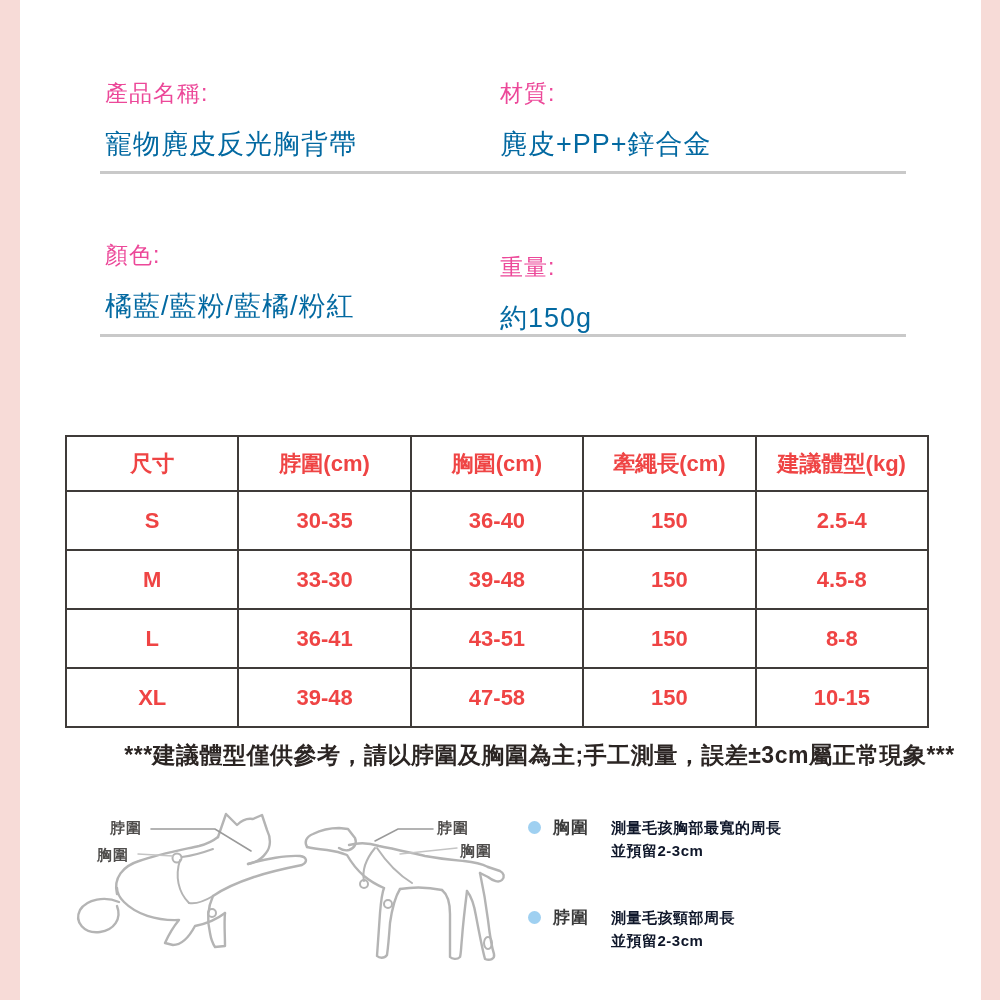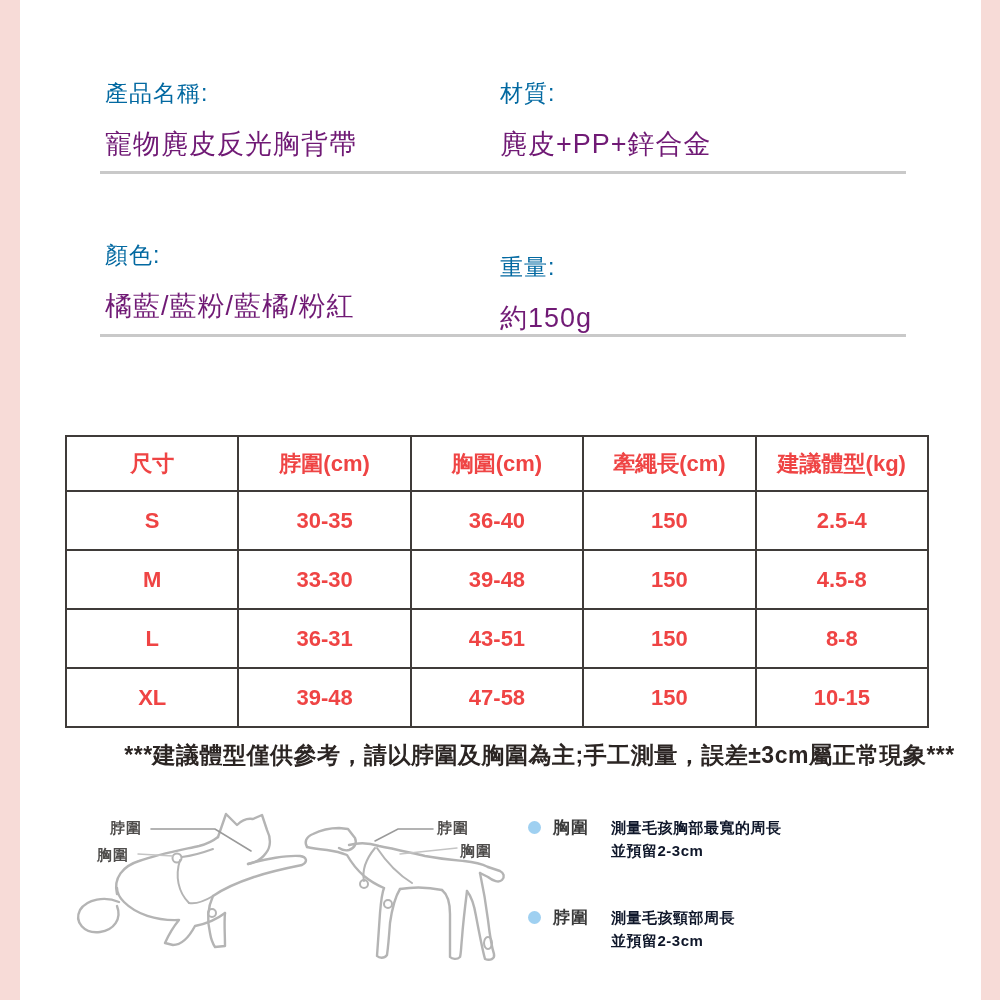--- a/index.html
+++ b/index.html
@@ -4,22 +4,22 @@
 <style>
   html,body{margin:0;padding:0;background:#fff;}
   .canvas{
     position:relative;width:1000px;height:1000px;background:#ffffff;overflow:hidden;
     font-family:"Liberation Sans","DejaVu Sans",sans-serif;color:#3a3331;
   }
   .strip{position:absolute;top:0;height:1000px;}
   .strip.left{left:0;width:20px;}
   .strip.right{right:0;width:19px;}
   .field{position:absolute;letter-spacing:1px;white-space:nowrap;}
-  .flabel{font-size:23px;color:#0369a1;margin-bottom:17px;}
-  .fvalue{font-size:27px;color:#701a75;}
+  .flabel{font-size:23px;color:#ec4899;margin-bottom:17px;}
+  .fvalue{font-size:27px;color:#0369a1;}
   .divider{position:absolute;left:100px;width:806px;height:3px;background:#c9c9c9;}
   table.size{
     position:absolute;left:65px;top:435px;width:864px;
     border-collapse:collapse;table-layout:fixed;
     font-size:22px;font-weight:bold;color:#ef4444;text-align:center;
   }
   table.size th,table.size td{border:2px solid #3f3b39;padding:0;}
   table.size th{height:53px;font-weight:bold;}
   table.size td{height:57px;}
   .note{
@@ -84,21 +84,21 @@
       </tr>
       <tr>
         <td>M</td>
         <td>33-30</td>
         <td>39-48</td>
         <td>150</td>
         <td>4.5-8</td>
       </tr>
       <tr>
         <td>L</td>
-        <td>36-31</td>
+        <td>36-41</td>
         <td>43-51</td>
         <td>150</td>
         <td>8-8</td>
       </tr>
       <tr>
         <td>XL</td>
         <td>39-48</td>
         <td>47-58</td>
         <td>150</td>
         <td>10-15</td>

